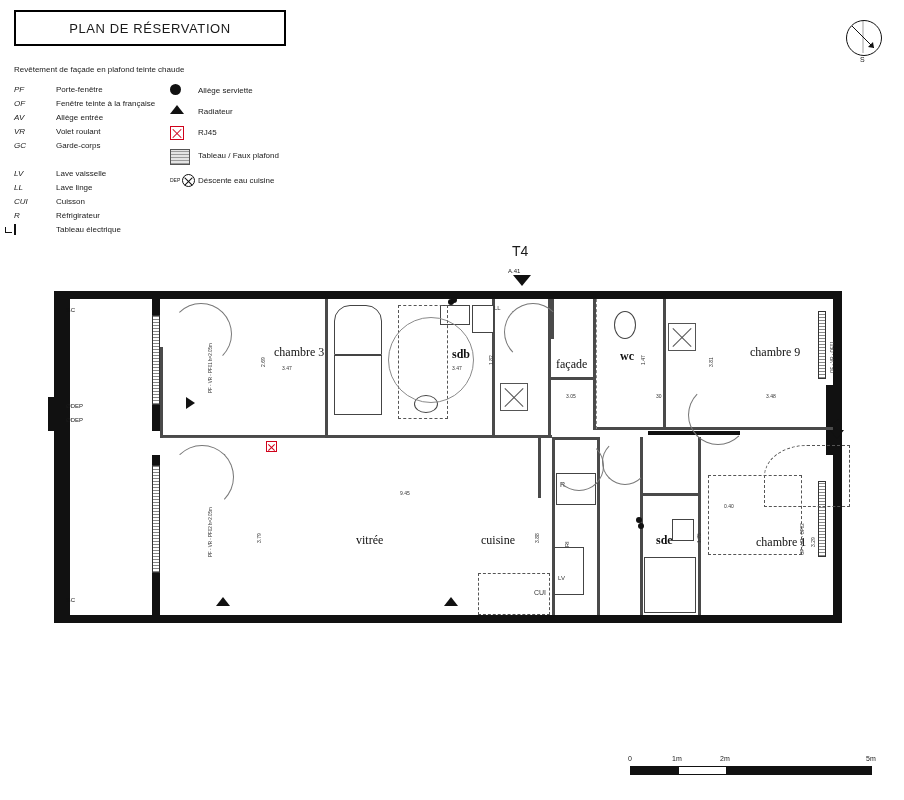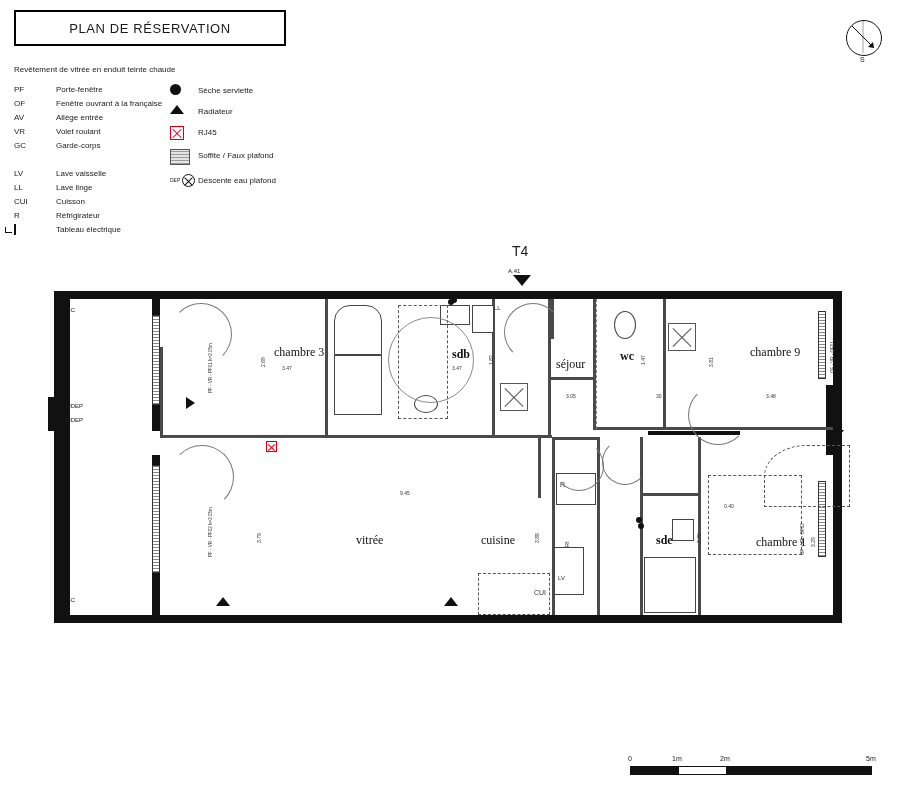--- a/index.html
+++ b/index.html
@@ -14,21 +14,21 @@
   #title-box{
     left:14px;top:10px;width:268px;height:32px;
     border:2px solid #000;display:flex;align-items:center;justify-content:center;
     font-size:13px;letter-spacing:.6px;
   }
 
   
   #legend-note{left:14px;top:65px;font-size:8px;}
   .lg-col{position:absolute;font-size:8px;line-height:11px;}
   .lg-row{display:flex;margin-bottom:3px;}
-  .lg-code{width:42px;flex:0 0 42px;}
+  .lg-code{width:42px;flex:0 0 42px;font-style:italic;}
   .lg-lab{flex:1;}
 
   #legend-left{left:14px;top:84px;width:160px;}
   #legend-right{left:170px;top:84px;width:130px;}
 
   .sym-wrap{display:flex;align-items:flex-start;margin-bottom:9px;}
   .sym{width:28px;flex:0 0 28px;display:flex;align-items:center;justify-content:flex-start;}
   .sym-lab{flex:1;font-size:8px;line-height:11px;padding-top:1px;}
 
   .dot{width:11px;height:11px;border-radius:50%;background:#111;}
@@ -107,30 +107,30 @@
 <div class="abs" id="compass">
   <div class="circ"></div>
   <svg class="ndl" viewBox="0 0 34 34">
     <line x1="6" y1="6" x2="28" y2="28" stroke="#111" stroke-width="1"></line>
     <polygon points="28,28 22,27 27,22" fill="#111"></polygon>
     <line x1="17" y1="1" x2="17" y2="33" stroke="#111" stroke-width="0.4"></line>
   </svg>
   <div class="slab">S</div>
 </div>
 
-<div class="abs" id="legend-note">Revêtement de vitrée en enduit teinte chaude</div>
+<div class="abs" id="legend-note">Revêtement de façade en plafond teinte chaude</div>
 
 <div class="lg-col" id="legend-left">
   <div class="lg-row">
     <div class="lg-code">PF</div>
     <div class="lg-lab">Porte-fenêtre</div>
   </div>
   <div class="lg-row">
     <div class="lg-code">OF</div>
-    <div class="lg-lab">Fenêtre ouvrant à la française</div>
+    <div class="lg-lab">Fenêtre teinte à la française</div>
   </div>
   <div class="lg-row">
     <div class="lg-code">AV</div>
     <div class="lg-lab">Allège entrée</div>
   </div>
   <div class="lg-row">
     <div class="lg-code">VR</div>
     <div class="lg-lab">Volet roulant</div>
   </div>
   <div class="lg-row">
@@ -158,46 +158,46 @@
     <div class="lg-code"><span class="tab-elec"></span></div>
     <div class="lg-lab">Tableau électrique</div>
   </div>
 </div>
 
 <div class="lg-col" id="legend-right">
   <div class="sym-wrap">
     <div class="sym">
         <span class="dot"></span>
       </div>
-    <div class="sym-lab">Sèche serviette</div>
+    <div class="sym-lab">Allège serviette</div>
   </div>
   <div class="sym-wrap">
     <div class="sym">
         <span class="tri"></span>
       </div>
     <div class="sym-lab">Radiateur</div>
   </div>
   <div class="sym-wrap">
     <div class="sym">
         <span class="rj45"></span>
       </div>
     <div class="sym-lab">RJ45</div>
   </div>
   <div class="sym-wrap">
     <div class="sym">
         <span class="soffite"></span>
       </div>
-    <div class="sym-lab">Soffite / Faux plafond</div>
+    <div class="sym-lab">Tableau / Faux plafond</div>
   </div>
   <div class="sym-wrap">
     <div class="sym dep-sym">
       <span class="dtxt">DEP</span>
       <span class="dep-circ"></span>
     </div>
-    <div class="sym-lab">Déscente eau plafond</div>
+    <div class="sym-lab">Déscente eau cuisine</div>
   </div>
 </div>
 
 <div class="abs" id="t4-label">T4</div>
 <div class="abs" id="a41-label">A.41</div>
 <div class="abs" id="entry-arrow"></div>
 
 <div class="abs" id="plan">
 
   <div class="wall" style="left:6px;top:6px;width:788px;height:8px;"></div>
@@ -241,21 +241,21 @@
   <div class="thin" style="left:504px;top:152px;width:48px;height:3px;"></div>
   <div class="thin" style="left:549px;top:152px;width:3px;height:60px;"></div>
   <div class="thin" style="left:549px;top:210px;width:3px;height:120px;"></div>
   <div class="thin" style="left:592px;top:152px;width:3px;height:60px;"></div>
   <div class="thin" style="left:592px;top:210px;width:3px;height:120px;"></div>
   <div class="thin" style="left:650px;top:152px;width:3px;height:178px;"></div>
   <div class="thin" style="left:592px;top:208px;width:60px;height:3px;"></div>
 
   <div class="room-name" style="left:226px;top:60px;">chambre 3</div>
   <div class="room-name" style="left:404px;top:62px;font-weight:bold;">sdb</div>
-  <div class="room-name" style="left:508px;top:72px;">séjour</div>
+  <div class="room-name" style="left:508px;top:72px;">façade</div>
   <div class="room-name" style="left:572px;top:64px;font-weight:bold;">wc</div>
   <div class="room-name" style="left:702px;top:60px;">chambre 9</div>
   <div class="room-name" style="left:308px;top:248px;">vitrée</div>
   <div class="room-name" style="left:433px;top:248px;">cuisine</div>
   <div class="room-name" style="left:608px;top:248px;font-weight:bold;">sde</div>
   <div class="room-name" style="left:700px;top:250px;padding-left:8px;">chambre 1</div>
 
   <div class="dim" style="left:234px;top:80px;">3.47</div>
   <div class="vdim" style="left:212px;top:82px;">2.69</div>
   <div class="dim" style="left:404px;top:80px;">3.47</div>

